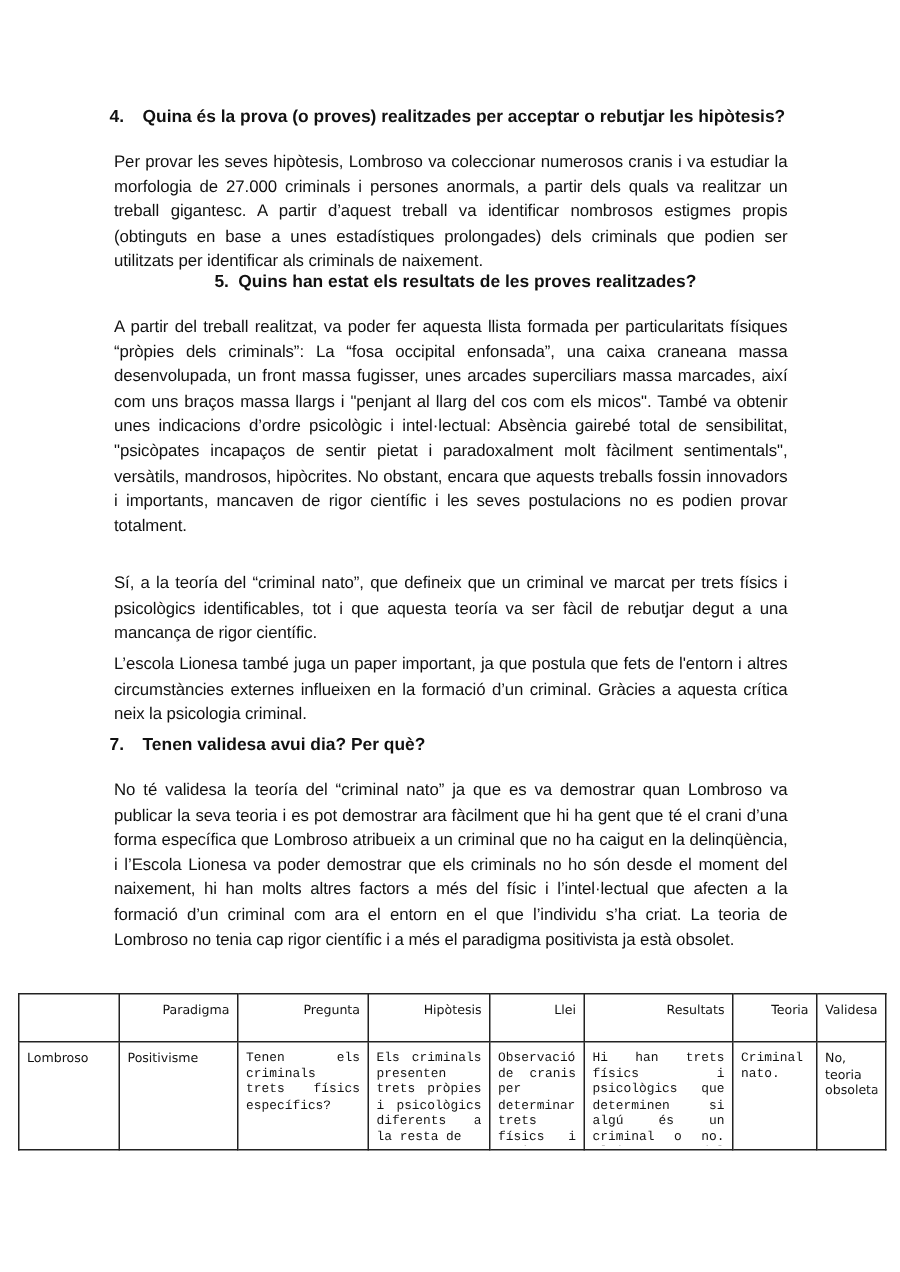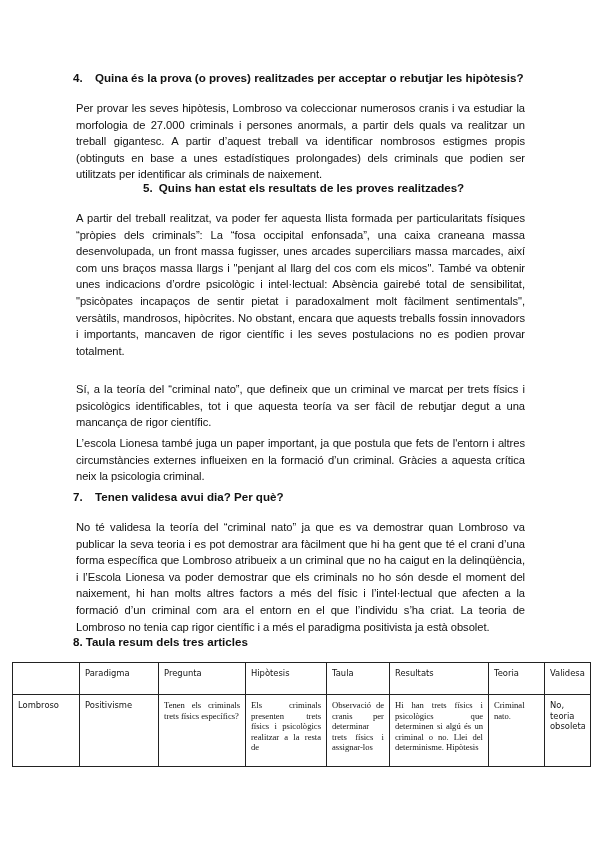--- a/index.html
+++ b/index.html
@@ -32,23 +32,23 @@
 
   table.summary {
     position: absolute; left: 12px; top: 662px; width: 578px;
     border-collapse: collapse; table-layout: fixed;
     font-family: "DejaVu Sans", sans-serif; font-size: 8.4px; line-height: 10.5px;
   }
   table.summary td, table.summary th {
     border: 1.3px solid #222; vertical-align: top; padding: 5px 5px 2px 5px;
     font-weight: normal; text-align: left; overflow: hidden;
   }
-  table.summary thead th { height: 24px; }
+  table.summary thead th { height: 24px; text-align: right; }
   table.summary tbody td { height: 64px; }
-  table.summary tbody td.just { text-align: justify; font-family: Liberation Serif, serif; font-size: 8.6px; }
+  table.summary tbody td.just { text-align: justify; font-family: Liberation Mono, monospace; font-size: 8.6px; }
   .clip { max-height: 64px; overflow: hidden; }
 </style>
 </head>
 <body>
 
 <div class="page">
 
   <div class="section" id="s4">
     <p class="heading"><span class="num">4.</span><span>Quina és la prova (o proves) realitzades per acceptar o rebutjar les hipòtesis?</span></p>
   </div>
@@ -70,60 +70,57 @@
     <p class="para">L’escola Lionesa també juga un paper important, ja que postula que fets de l'entorn i altres circumstàncies externes influeixen en la formació d’un criminal. Gràcies a aquesta crítica neix la psicologia criminal.</p>
   </div>
 
   <div class="section" id="s7">
     <p class="heading"><span class="num">7.</span><span>Tenen validesa avui dia? Per què?</span></p>
   </div>
   <div class="section" id="p7">
     <p class="para">No té validesa la teoría del “criminal nato” ja que es va demostrar quan Lombroso va publicar la seva teoria i es pot demostrar ara fàcilment que hi ha gent que té el crani d’una forma específica que Lombroso atribueix a un criminal que no ha caigut en la delinqüència, i l’Escola Lionesa va poder demostrar que els criminals no ho són desde el moment del naixement, hi han molts altres factors a més del físic i l’intel·lectual que afecten a la formació d’un criminal com ara el entorn en el que l’individu s’ha criat. La teoria de Lombroso no tenia cap rigor científic i a més el paradigma positivista ja està obsolet.</p>
   </div>
 
-  <div class="section" id="s8">
-    <p class="heading"><span class="num">8.</span><span>Taula resum dels tres articles</span></p>
-  </div>
 
   <table class="summary">
     <colgroup>
       <col style="width:67px">
         <col style="width:79px">
         <col style="width:87px">
         <col style="width:81px">
       <col style="width:63px">
         <col style="width:99px">
         <col style="width:56px">
         <col style="width:46px">
     </colgroup>
     <thead>
       <tr>
         <th></th>
         <th>Paradigma</th>
         <th>Pregunta</th>
         <th>Hipòtesis</th>
-        <th>Taula</th>
+        <th>Llei</th>
         <th>Resultats</th>
         <th>Teoria</th>
         <th>Validesa</th>
       </tr>
     </thead>
     <tbody>
       <tr>
         <td>
             <div class="clip">Lombroso</div>
           </td>
         <td>
             <div class="clip">Positivisme</div>
           </td>
         <td class="just">
             <div class="clip">Tenen els criminals trets físics específics?</div>
           </td>
         <td class="just">
-            <div class="clip">Els criminals presenten trets físics i psicològics realitzar a la resta de</div>
+            <div class="clip">Els criminals presenten trets pròpies i psicològics diferents a la resta de</div>
           </td>
         <td class="just">
             <div class="clip">Observació de cranis per determinar trets físics i assignar-los</div>
           </td>
         <td class="just">
             <div class="clip">Hi han trets físics i psicològics que determinen si algú és un criminal o no. Llei del determinisme. Hipòtesis</div>
           </td>
         <td class="just">
             <div class="clip">Criminal nato.</div>
           </td>

